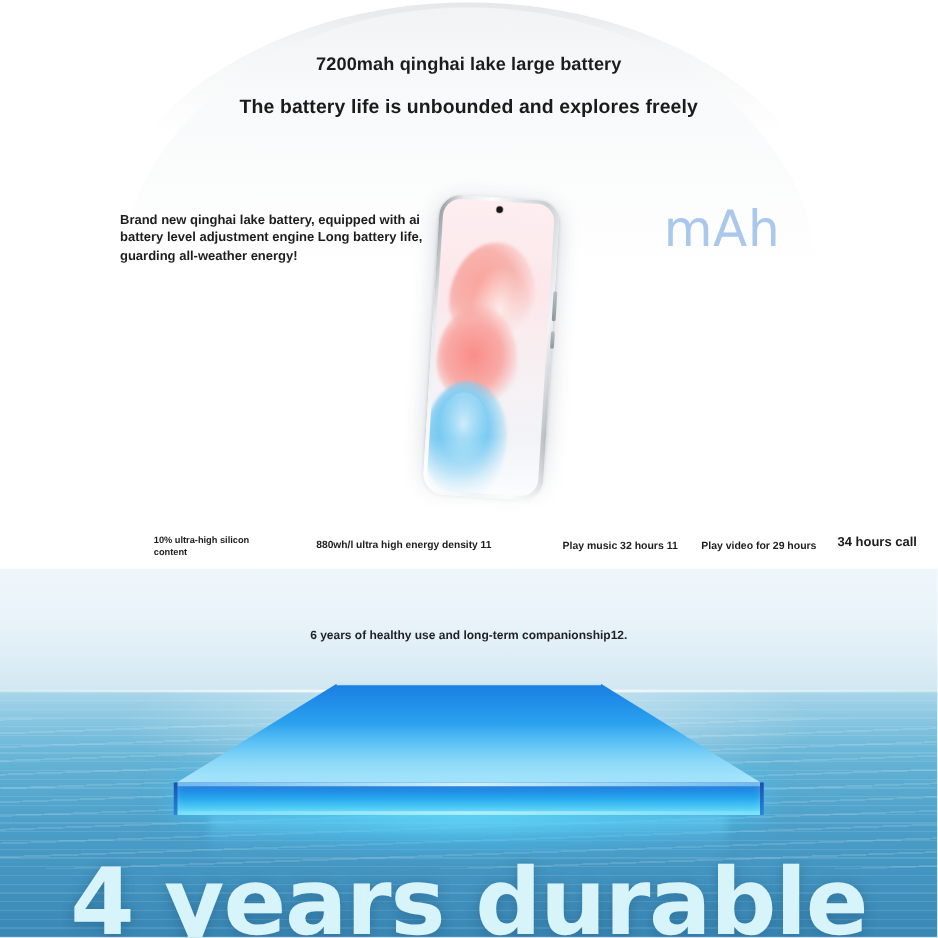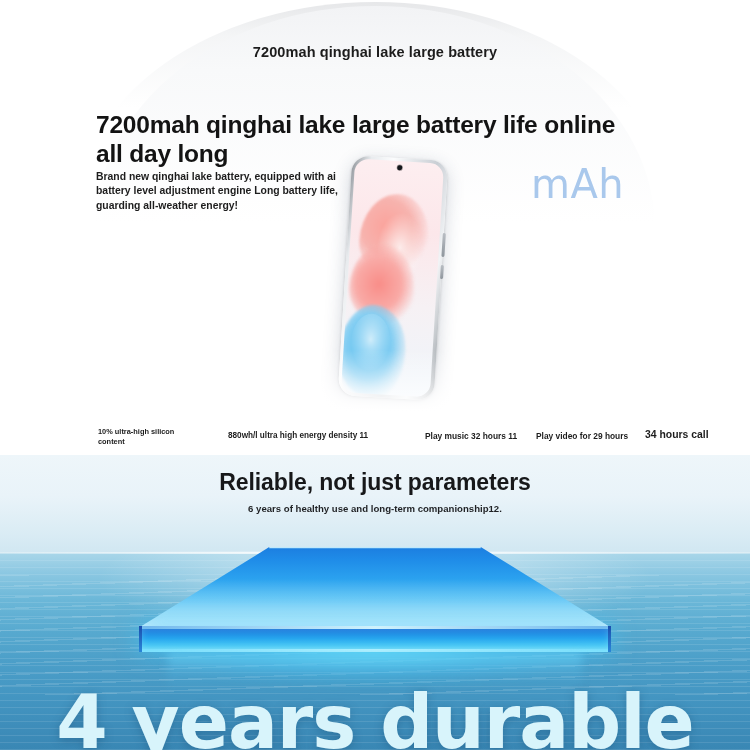--- a/index.html
+++ b/index.html
@@ -137,21 +137,21 @@
   }
   .btn-pwr{
     position:absolute; right:-1.5px; top:104px; width:2.5px; height:14px;
     border-radius:2px; background:linear-gradient(180deg,#b9bec4,#8f969d);
   }
 
   
   .stats{
     position:absolute; left:0; top:427px; width:750px; height:26px;
   }
-  .stat{ position:absolute; font-weight:700; color:#1d1d1d; }
+  .stat{ position:absolute; font-weight:700; color:#1d1d1d;margin-left:25px; }
   .stat.s1{ left:98px; top:0px;  width:96px; font-size:7.4px; line-height:1.3; }
   .stat.s2{ left:228px; top:4px; font-size:8.2px; }
   .stat.s3{ left:425px; top:4px; font-size:8.4px; }
   .stat.s4{ left:536px; top:4px; font-size:8.4px; }
   .stat.s5{ left:645px; top:2px; font-size:10.4px; }
 
   
   .bottom-section{
     position:absolute; left:0; top:455px; width:750px; height:295px;
     overflow:hidden;
@@ -283,22 +283,22 @@
 
 <div id="page">
 
   <section class="top-section">
 
     <div class="dome-rim"></div>
     <div class="dome"></div>
 
     <div class="eyebrow">7200mah qinghai lake large battery</div>
 
-
-    <h1 class="headline">7200mah qinghai lake large battery life online all day long</h1>
+    <div class="subeyebrow">The battery life is unbounded and explores freely</div>
+
 
     <p class="body-copy">Brand new qinghai lake battery, equipped with ai battery level adjustment engine Long battery life, guarding all-weather energy!</p>
 
 
     <div class="mah">mAh</div>
 
     <div class="blob-white2"></div>
     <div class="blob-white"></div>
 
     <div class="phone">
@@ -328,21 +328,20 @@
 
   <section class="bottom-section">
 
     <div class="sky"></div>
     <div class="sea"></div>
     <div class="ripples"></div>
     <div class="ripples2"></div>
     <div class="sea-glow"></div>
     <div class="horizon-line"></div>
 
-    <h2 class="reliable-title">Reliable, not just parameters</h2>
 
     <div class="reliable-sub">6 years of healthy use and long-term companionship12.</div>
 
     <div class="slab-wrap">
       <div class="slab-glow-under"></div>
       <div class="slab-top"></div>
       <div class="slab-top-sheen"></div>
       <div class="slab-top-edge"></div>
       <div class="slab-face"></div>
       <div class="slab-face-lip"></div>

